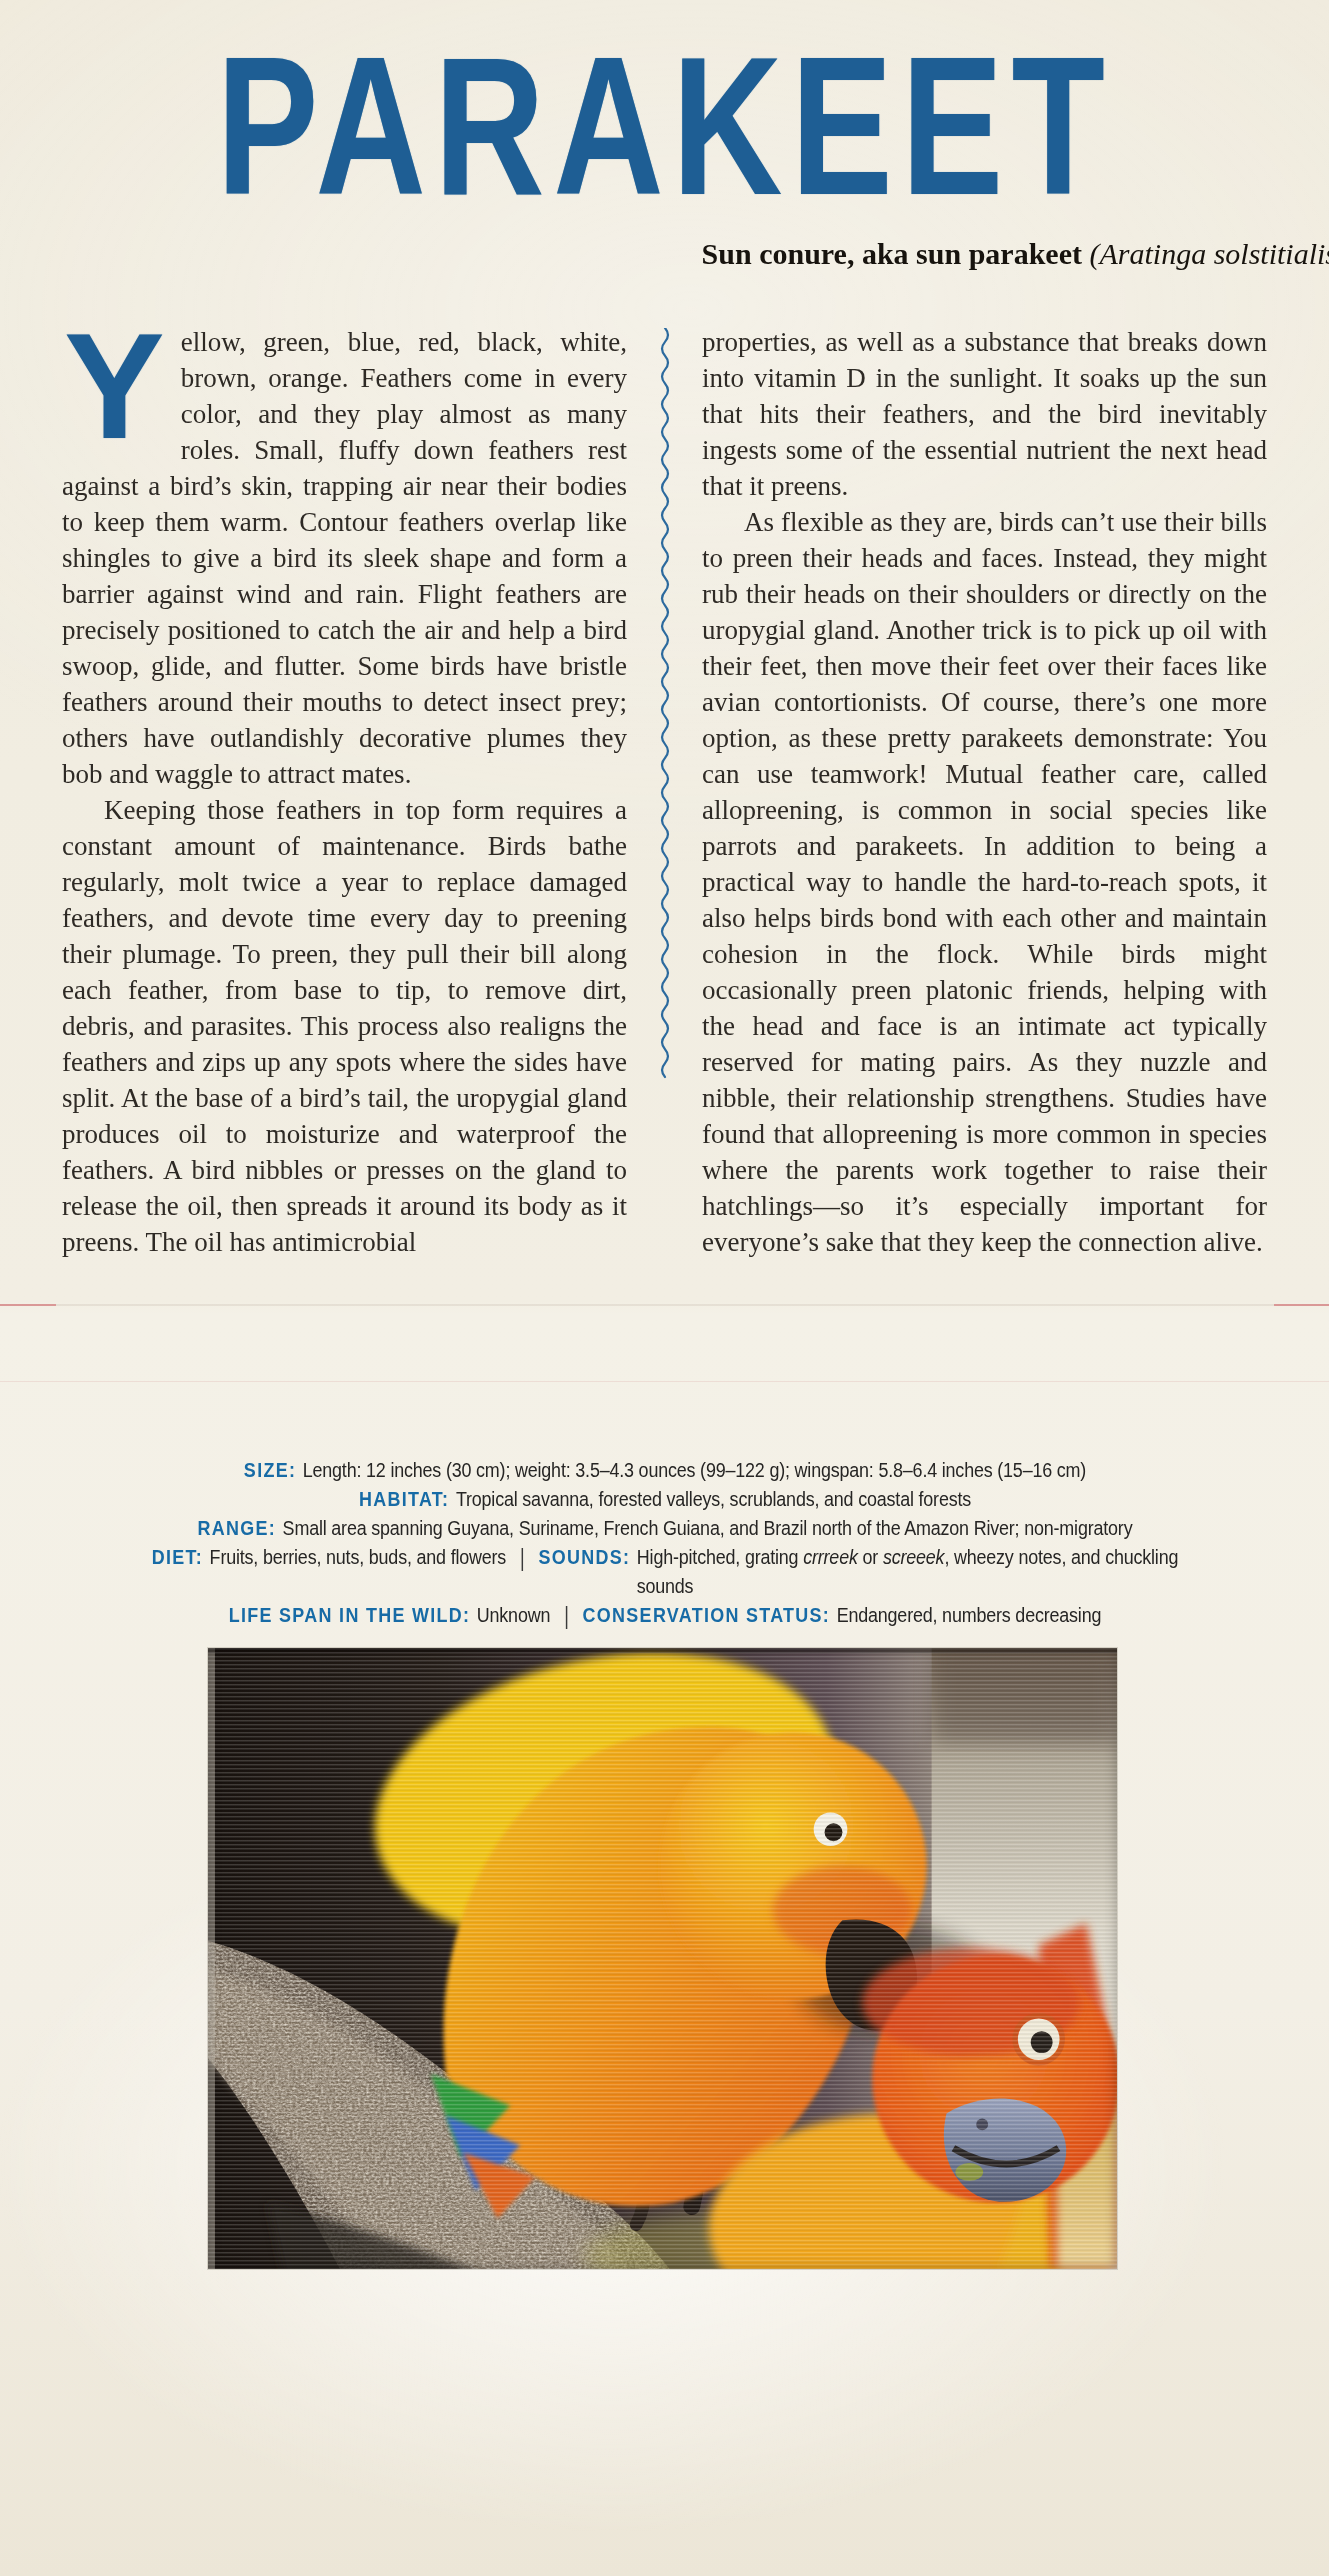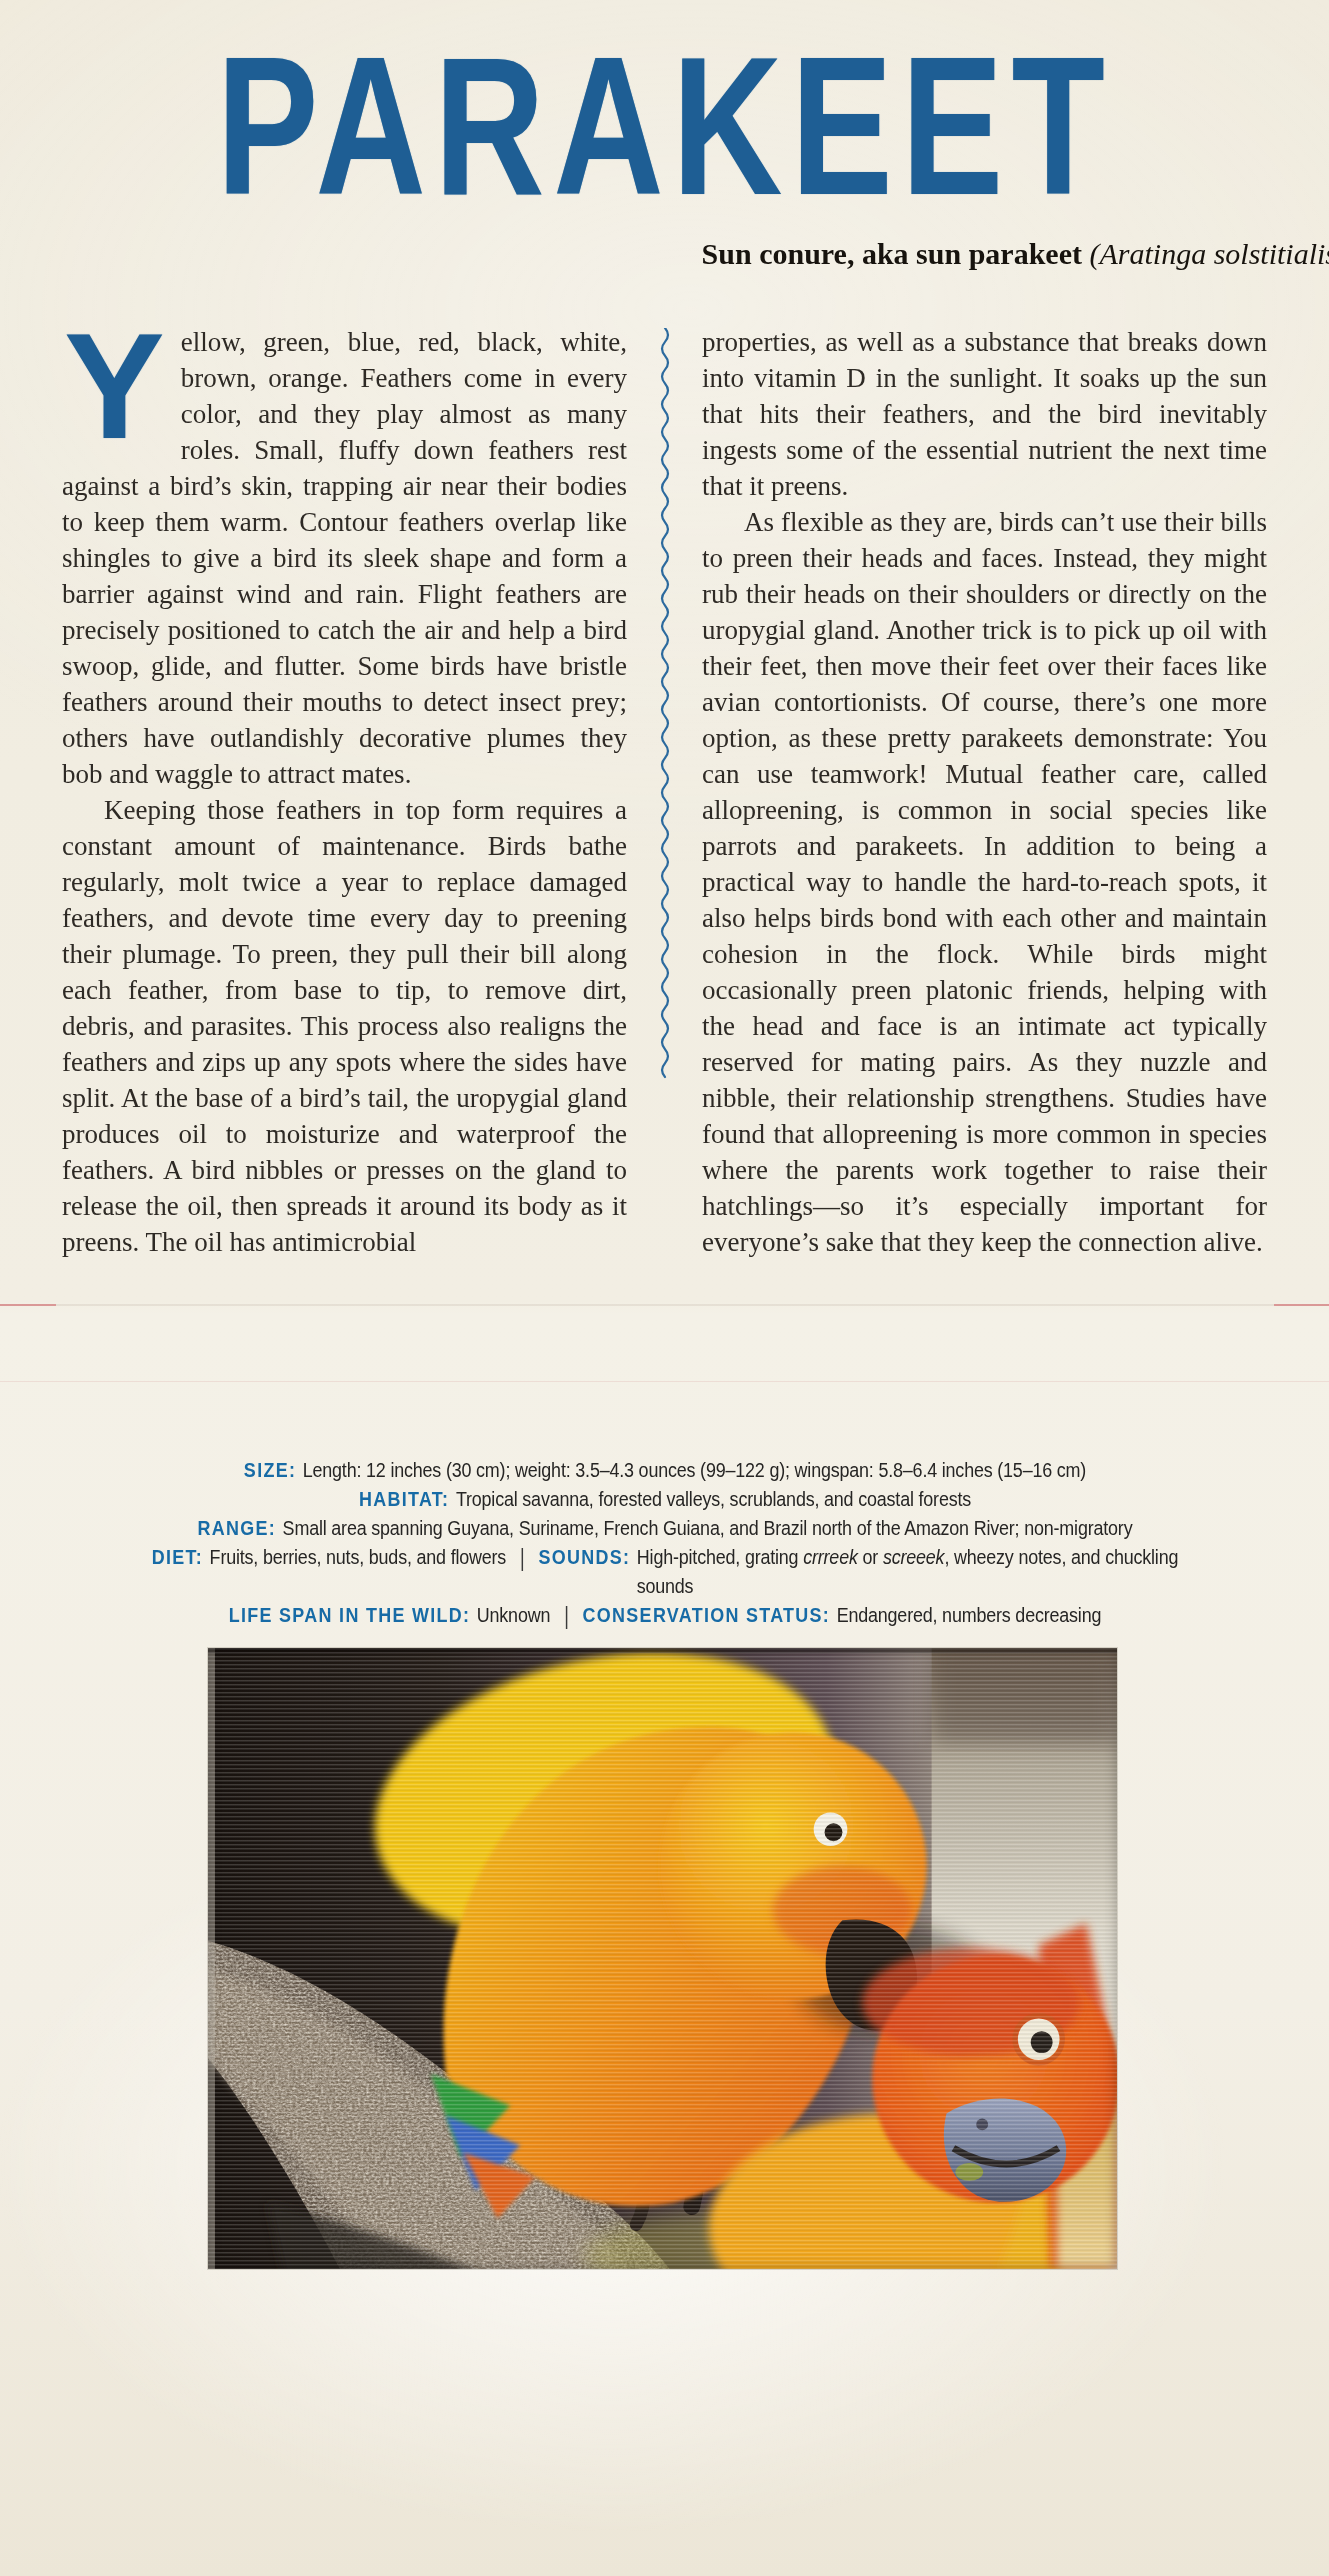--- a/index.html
+++ b/index.html
@@ -79,21 +79,21 @@
     <div class="col">
       <p><span class="dropcap">Y</span><span>ellow, green, blue, red, black, white, brown, orange. Feathers come in every color, and they play almost as many roles. Small, fluffy down feathers rest against a bird’s skin, trapping air near their bodies to keep them warm. Contour feathers overlap like shingles to give a bird its sleek shape and form a barrier against wind and rain. Flight feathers are precisely positioned to catch the air and help a bird swoop, glide, and flutter. Some birds have bristle feathers around their mouths to detect insect prey; others have outlandishly decorative plumes they bob and waggle to attract mates.</span></p>
       <p class="indent">Keeping those feathers in top form requires a constant amount of maintenance. Birds bathe regularly, molt twice a year to replace damaged feathers, and devote time every day to preening their plumage. To preen, they pull their bill along each feather, from base to tip, to remove dirt, debris, and parasites. This process also realigns the feathers and zips up any spots where the sides have split. At the base of a bird’s tail, the uropygial gland produces oil to moisturize and waterproof the feathers. A bird nibbles or presses on the gland to release the oil, then spreads it around its body as it preens. The oil has antimicrobial</p>
     </div>
     <div class="divider">
       <svg width="12" height="753" viewBox="0 0 12 760" aria-hidden="true">
         <path fill="none" stroke="#2c6a9e" stroke-width="2.2" stroke-linecap="round" d="M6 0 Q12 7 6 14 T6 28 T6 42 T6 56 T6 70 T6 84 T6 98 T6 112 T6 126 T6 140 T6 154 T6 168 T6 182 T6 196 T6 210 T6 224 T6 238 T6 252 T6 266 T6 280 T6 294 T6 308 T6 322 T6 336 T6 350 T6 364 T6 378 T6 392 T6 406 T6 420 T6 434 T6 448 T6 462 T6 476 T6 490 T6 504 T6 518 T6 532 T6 546 T6 560 T6 574 T6 588 T6 602 T6 616 T6 630 T6 644 T6 658 T6 672 T6 686 T6 700 T6 714 T6 728 T6 742 T6 756"></path>
       </svg>
     </div>
     <div class="col">
-      <p>properties, as well as a substance that breaks down into vitamin D in the sunlight. It soaks up the sun that hits their feathers, and the bird inevitably ingests some of the essential nutrient the next time that it preens.</p>
+      <p>properties, as well as a substance that breaks down into vitamin D in the sunlight. It soaks up the sun that hits their feathers, and the bird inevitably ingests some of the essential nutrient the next head that it preens.</p>
       <p class="indent">As flexible as they are, birds can’t use their bills to preen their heads and faces. Instead, they might rub their heads on their shoulders or directly on the uropygial gland. Another trick is to pick up oil with their feet, then move their feet over their faces like avian contortionists. Of course, there’s one more option, as these pretty parakeets demonstrate: You can use teamwork! Mutual feather care, called allopreening, is common in social species like parrots and parakeets. In addition to being a practical way to handle the hard-to-reach spots, it also helps birds bond with each other and maintain cohesion in the flock. While birds might occasionally preen platonic friends, helping with the head and face is an intimate act typically reserved for mating pairs. As they nuzzle and nibble, their relationship strengthens. Studies have found that allopreening is more common in species where the parents work together to raise their hatchlings—so it’s especially important for everyone’s sake that they keep the connection alive.</p>
     </div>
   </div>
 
   <div class="facts">
     <div class="fact-line"><span class="flabel">SIZE:</span><span class="fval">Length: 12 inches (30 cm); weight: 3.5–4.3 ounces (99–122 g); wingspan: 5.8–6.4 inches (15–16 cm)</span></div>
     <div class="fact-line"><span class="flabel">HABITAT:</span><span class="fval">Tropical savanna, forested valleys, scrublands, and coastal forests</span></div>
     <div class="fact-line"><span class="flabel">RANGE:</span><span class="fval">Small area spanning Guyana, Suriname, French Guiana, and Brazil north of the Amazon River; non-migratory</span></div>
     <div class="fact-line"><span class="flabel">DIET:</span><span class="fval">Fruits, berries, nuts, buds, and flowers</span><span class="fsep">|</span><span class="flabel">SOUNDS:</span><span class="fval"><span>High-pitched, grating </span><span class="fit">crrreek</span><span> or </span><span class="fit">screeek</span><span>, wheezy notes, and chuckling sounds</span></span></div>
     <div class="fact-line"><span class="flabel">LIFE SPAN IN THE WILD:</span><span class="fval">Unknown</span><span class="fsep">|</span><span class="flabel">CONSERVATION STATUS:</span><span class="fval">Endangered, numbers decreasing</span></div>

